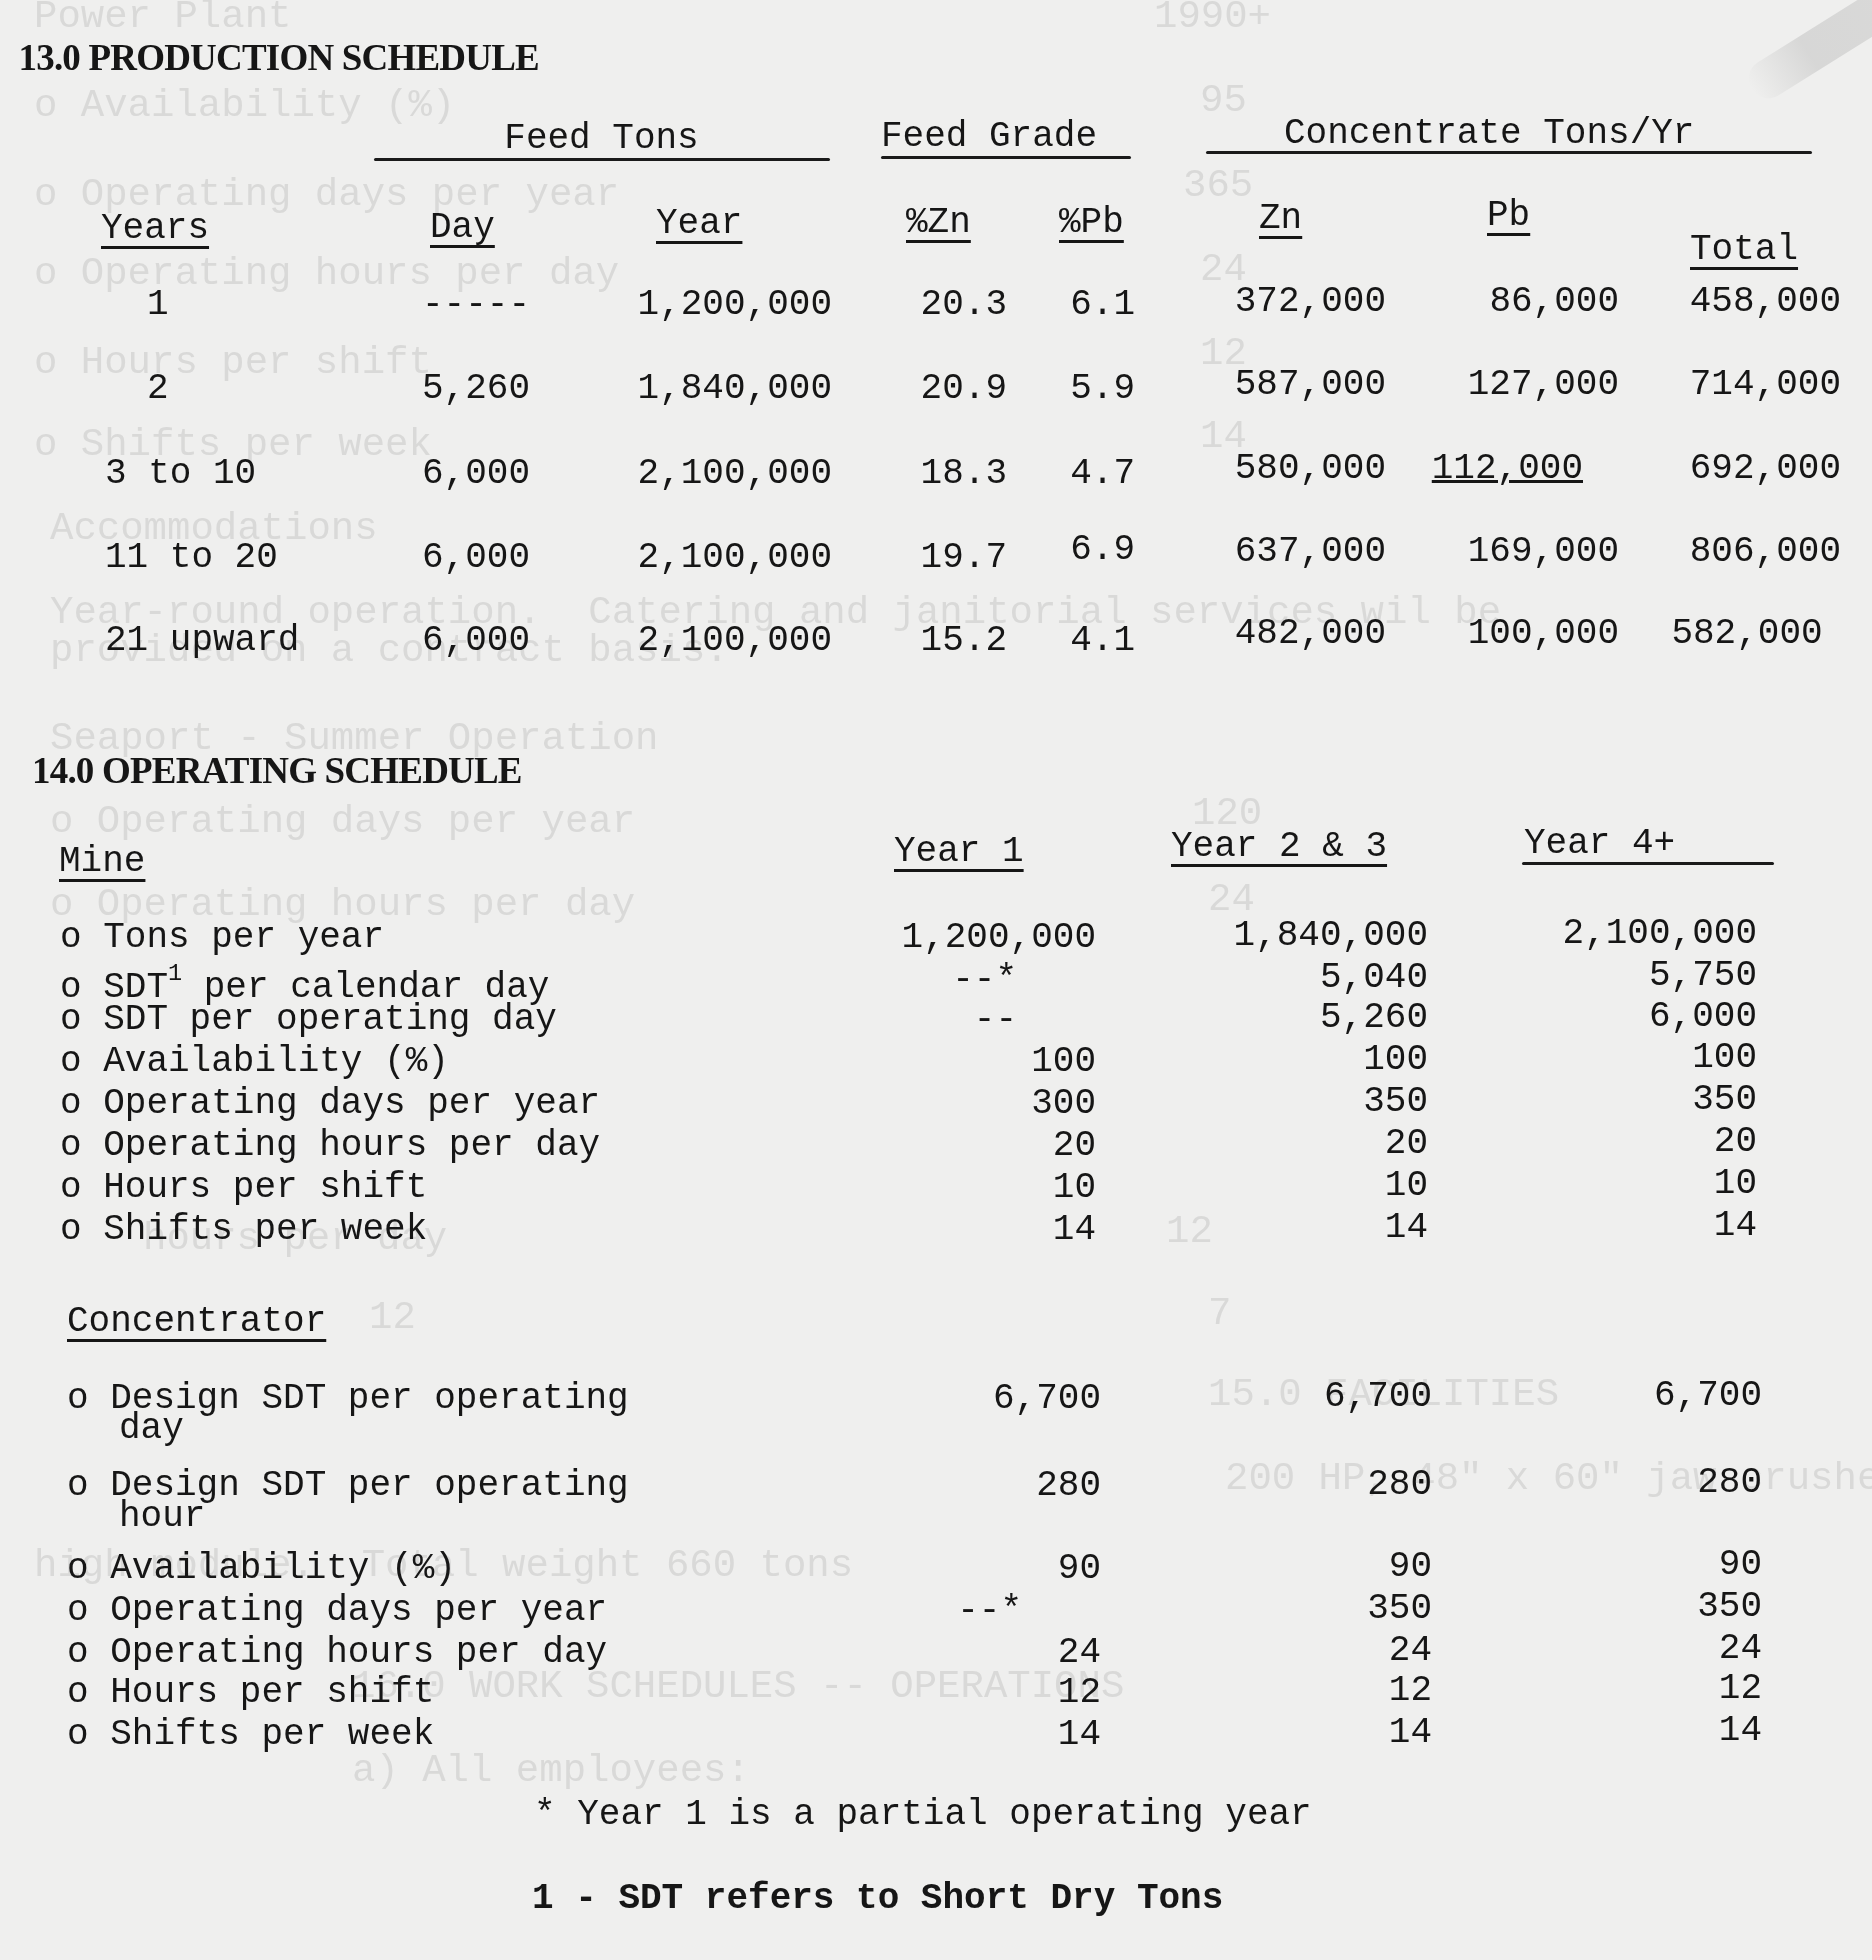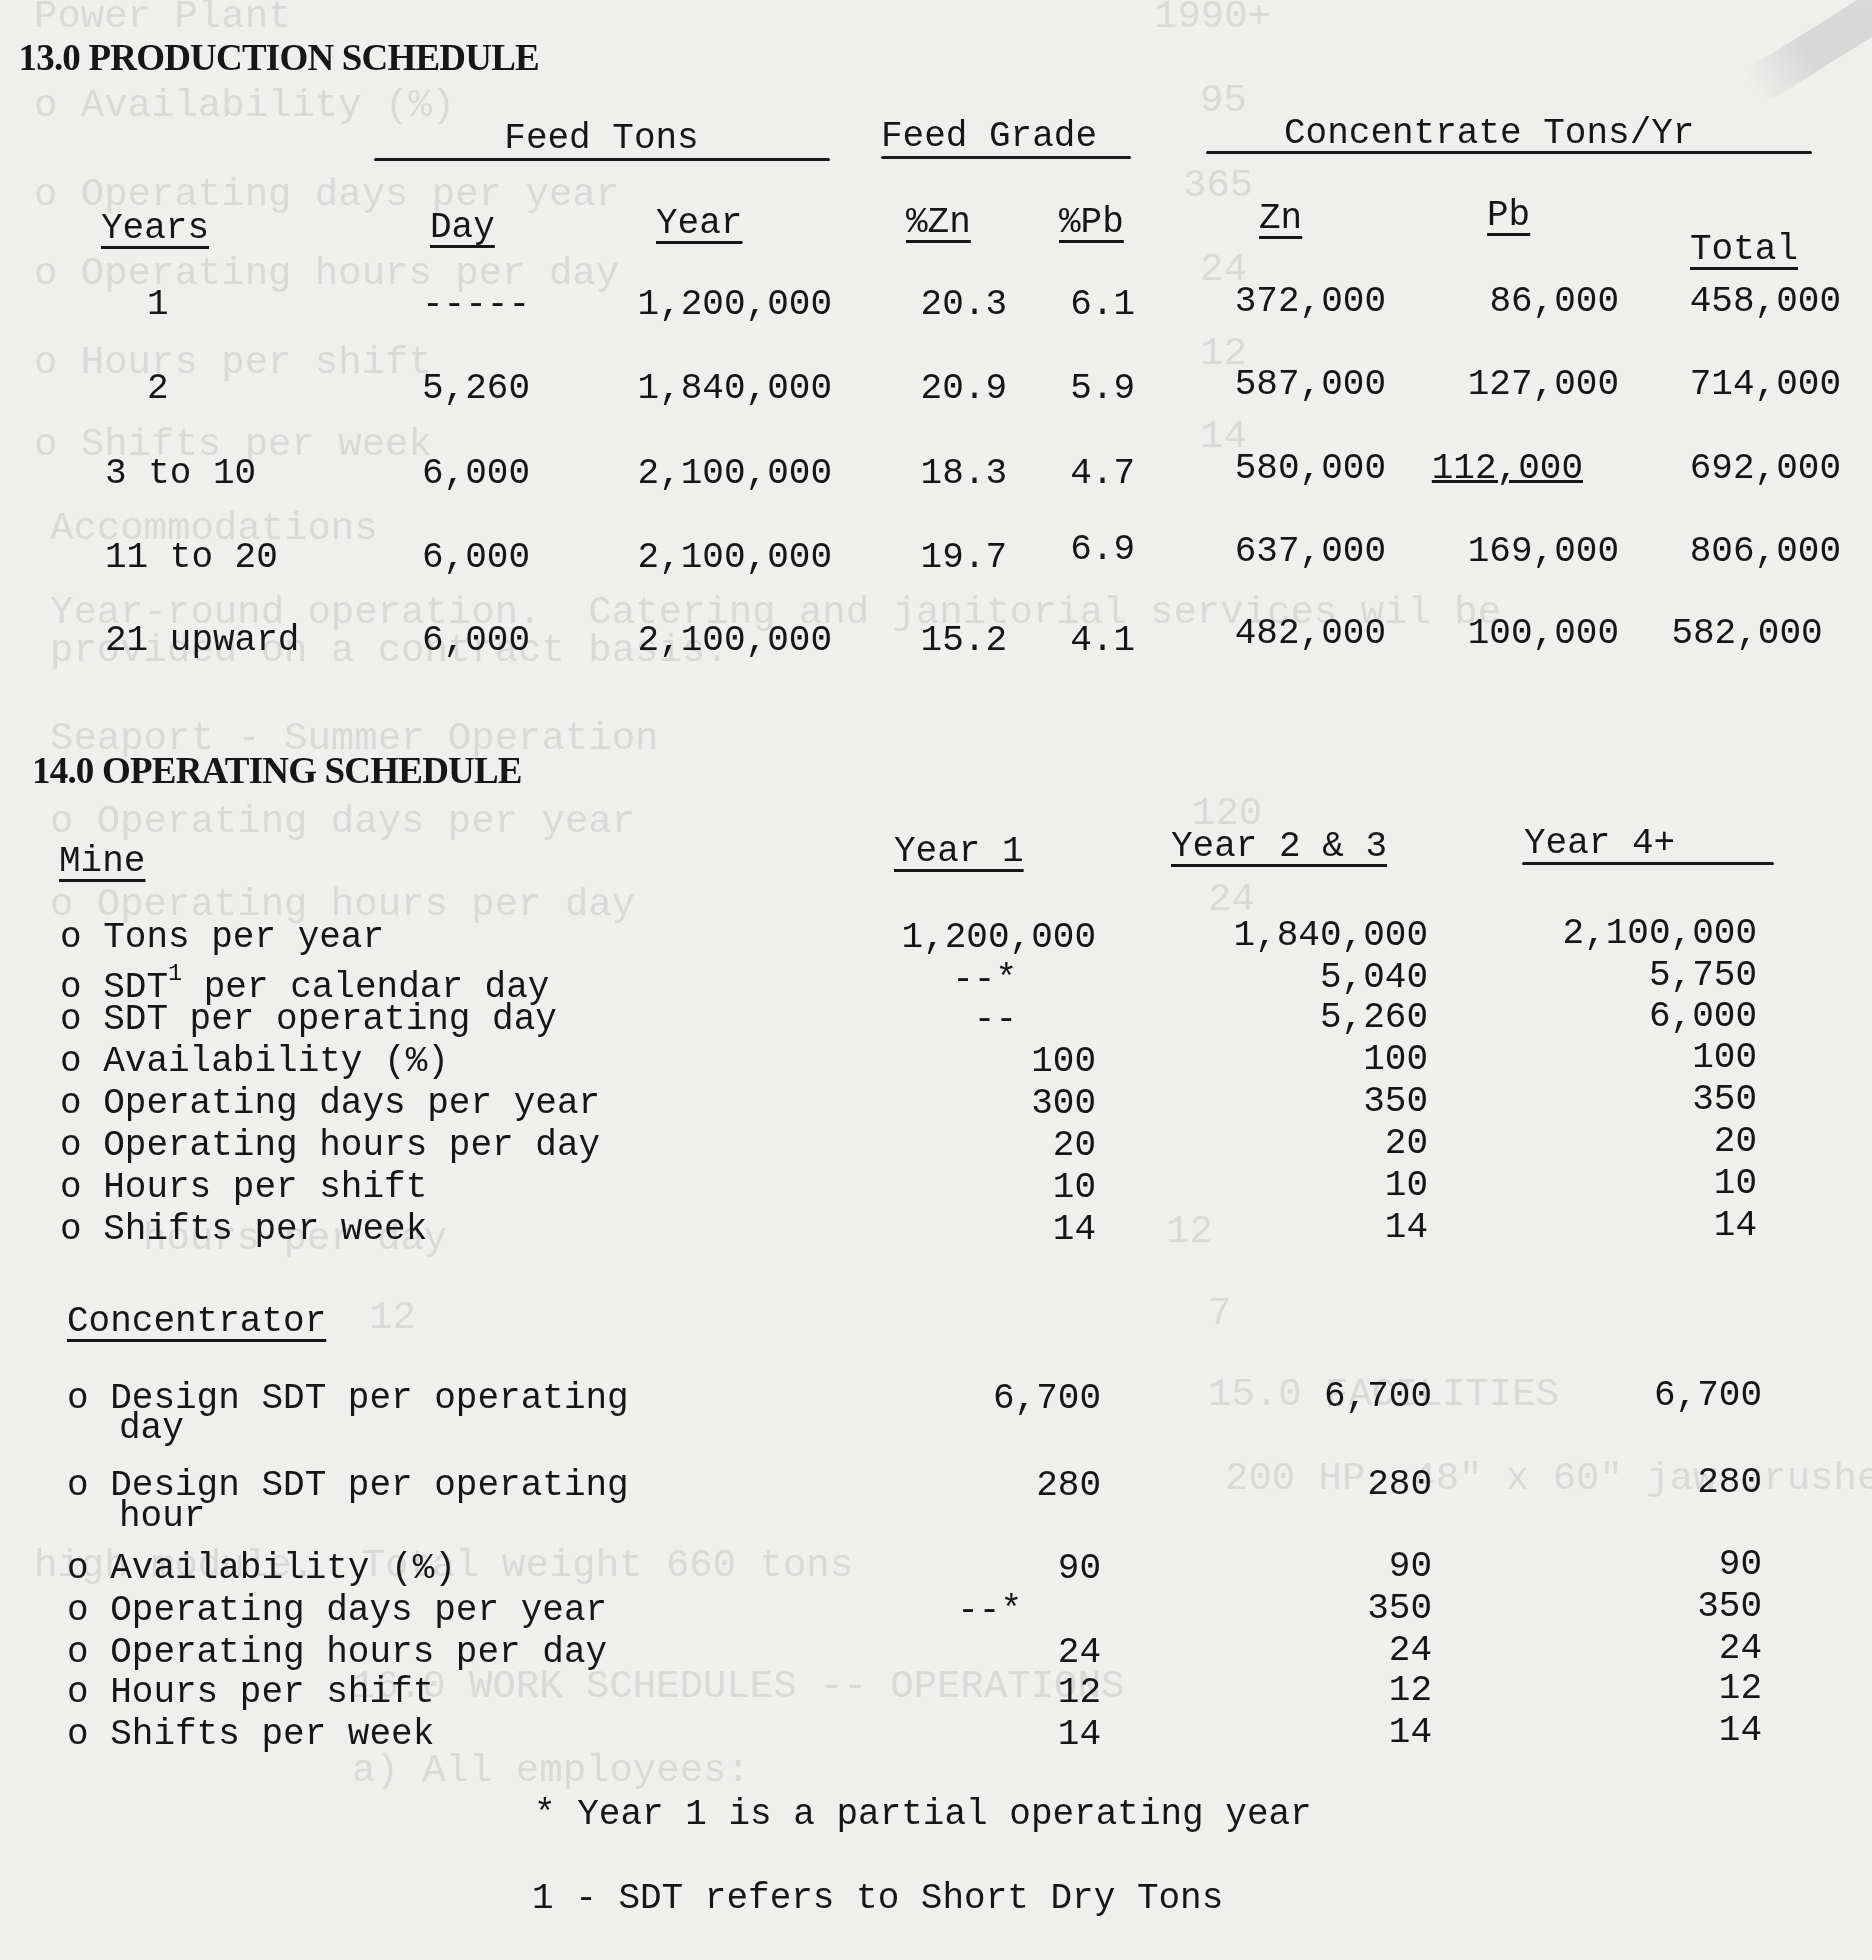--- a/index.html
+++ b/index.html
@@ -241,15 +241,15 @@
       </div>
       <div class="" style="">
         <div class="t" style="left:67px; top:1717px;">o Shifts per week</div>
         <div class="t r" style="left:849px; top:1717px; width:252px;">14</div>
         <div class="t r" style="left:1180px; top:1715px; width:252px;">14</div>
         <div class="t r" style="left:1510px; top:1713px; width:252px;">14</div>
       </div>
     </div>
 
   <div class="t" style="left:534px; top:1797px;">* Year 1 is a partial operating year</div>
-  <div class="t" style="left:532px; top:1881px;">1 - SDT refers to Short Dry Tons</div>
+  <div class="t" style="left:532px; top:1881px;font-weight:bold;">1 - SDT refers to Short Dry Tons</div>
 </div>
 
 
 </body></html>

